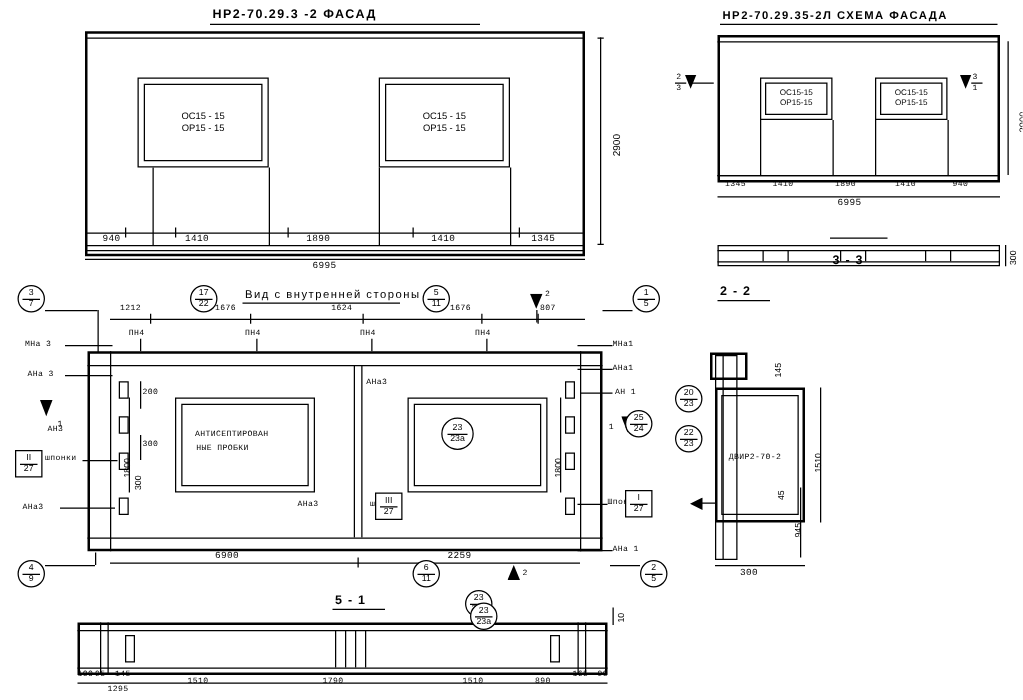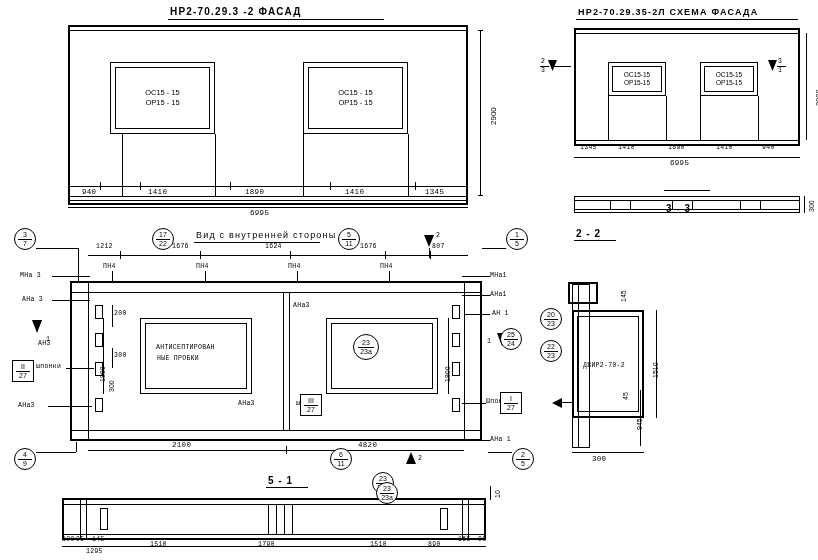--- a/index.html
+++ b/index.html
@@ -231,22 +231,22 @@
   <div class="lbl xs" style="left:114px;top:310px;">200</div>
   <div class="ln v" style="left:112px;top:348px;height:20px;"></div>
   <div class="lbl xs" style="left:114px;top:352px;">300</div>
   <div class="vtxt" style="left:108px;top:392px;font-size:7px;">300</div>
   <div class="ln v" style="left:103px;top:318px;height:76px;"></div>
   <div class="vtxt" style="left:99px;top:382px;font-size:7px;">1800</div>
   <div class="ln v" style="left:448px;top:318px;height:76px;"></div>
   <div class="vtxt" style="left:444px;top:382px;font-size:7px;">1800</div>
 
   <div class="ln h" style="left:88px;top:450px;width:376px;"></div>
-  <div class="lbl sm" style="left:172px;top:441px;">2100</div>
-  <div class="lbl sm" style="left:358px;top:441px;">4820</div>
+  <div class="lbl sm" style="left:172px;top:441px;">6900</div>
+  <div class="lbl sm" style="left:358px;top:441px;">2259</div>
   <div class="ln v" style="left:286px;top:446px;height:8px;"></div>
 
   <div class="lbl xs" style="left:436px;top:232px;">2</div>
   <svg style="position:absolute;left:424px;top:235px;" width="11" height="13">
       <polygon points="0,0 10,0 5,12" fill="#000"></polygon>
     </svg>
   <div class="ln v" style="left:429px;top:248px;height:10px;"></div>
 
   <div class="lbl xs" style="left:487px;top:338px;">1</div>
   <div class="lbl xs" style="left:46px;top:336px;">1</div>

